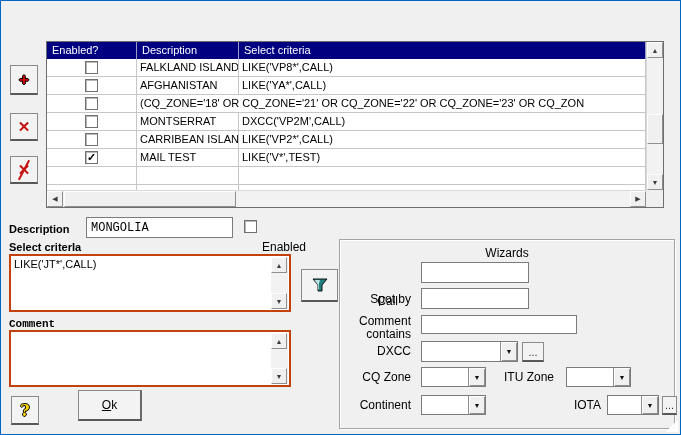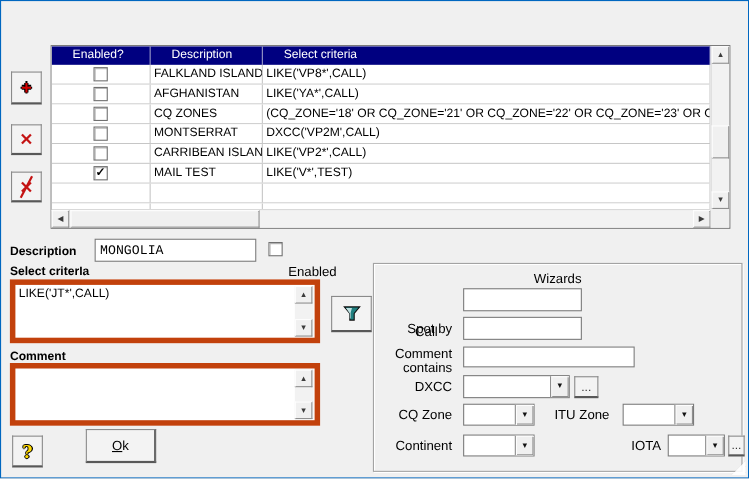--- a/index.html
+++ b/index.html
@@ -15,21 +15,21 @@
   .title-text { position:absolute; left:32px; top:7px; font-size:12px; }
   .close-btn { position:absolute; right:0; top:0; width:45px; height:28px;
                display:flex; align-items:center; justify-content:center;
                font-size:15px; color:#000; cursor:default; }
 
   
   .grid { position:absolute; left:45px; top:40px; width:618px; height:167px;
           border:1px solid #6e6e6e; background:#fff; }
   .grid-client { position:absolute; left:0; top:0; width:599px; height:148px; overflow:hidden; background:#fff; }
   .grid-header { display:flex; height:17px; background:#000080; }
-  .hcell { color:#fff; line-height:17px; padding-left:19px; border-right:1px solid #9c9cc8; overflow:hidden; white-space:nowrap; }
+  .hcell { color:#fff; line-height:17px; padding-left:5px; border-right:1px solid #9c9cc8; overflow:hidden; white-space:nowrap; }
   .c1 { width:90px; } .c2 { width:102px; } .c3 { flex:1; }
   .grid-row { display:flex; height:18px; background:#fff; border-bottom:1px solid #c6c6c6; }
   .cell { border-right:1px solid #c6c6c6; line-height:17px; padding-left:3px;
           overflow:hidden; white-space:nowrap; }
   .cell.c1 { display:flex; align-items:center; justify-content:center; padding-left:0; }
 
   .chk { width:13px; height:13px; background:#fff; border:1px solid #707070;
          box-shadow: inset 1px 1px 0 #b8b8b8; position:relative;
          display:flex; align-items:center; justify-content:center;
          font-size:11px; font-weight:bold; line-height:11px; }
@@ -55,21 +55,21 @@
                 text-shadow:-1px 0 #000, 1px 0 #000, 0 -1px #000, 0 1px #000; }
   .x-glyph { color:#c41313; font-size:15px; font-weight:bold; }
   .strike { position:absolute; width:22px; height:2px; background:#c41313; transform:rotate(-62deg); }
 
   
   .lbl-b { position:absolute; font-weight:bold; font-size:11px; }
   .lbl { position:absolute; font-size:12px;margin-top:20px; }
   .tb { position:absolute; background:#fff; border:1px solid #7b7b7b; }
   input.tb { padding-left:4px; font-family:"Liberation Mono","DejaVu Sans Mono",monospace;
              font-size:12px; outline:none; }
-  .memo { position:absolute; background:#fff; border:5px solid #c2410c; }
+  .memo { position:absolute; background:#fff; border:2px solid #c2410c; }
   .memo-text { position:absolute; left:3px; top:2px; right:20px; font-size:11px; white-space:pre-wrap; }
   .memo-scroll { position:absolute; top:1px; bottom:1px; right:1px; width:17px; background:#f2f2f2; }
   .memo-scroll .sb-btn { left:0; }
 
   .checkbox { position:absolute; }
 
   .filter-btn { position:absolute; left:300px; top:268px; width:37px; height:33px;
                 background:#f3f3f3; border:1px solid #8a8a8a; border-bottom:2px solid #585858;
                 display:flex; align-items:center; justify-content:center; }
 
@@ -142,21 +142,20 @@
         <div class="cell c1">
             <span class="chk"></span>
           </div>
         <div class="cell c2">AFGHANISTAN</div>
         <div class="cell c3">LIKE('YA*',CALL)</div>
       </div>
       <div class="grid-row">
         <div class="cell c1">
             <span class="chk"></span>
           </div>
-        <div class="cell c2">CQ ZONES</div>
         <div class="cell c3">(CQ_ZONE='18' OR CQ_ZONE='21' OR CQ_ZONE='22' OR CQ_ZONE='23' OR CQ_ZON</div>
       </div>
       <div class="grid-row">
         <div class="cell c1">
             <span class="chk"></span>
           </div>
         <div class="cell c2">MONTSERRAT</div>
         <div class="cell c3">DXCC('VP2M',CALL)</div>
       </div>
       <div class="grid-row">
@@ -213,21 +212,21 @@
     </div>
   </div>
 
   <div class="filter-btn">
     <svg width="18" height="18" viewBox="0 0 18 18">
       <polygon points="2,3 16,3 11,9 11,15 7,15 7,9" fill="#1f8080" stroke="#101010" stroke-width="1"></polygon>
       <polygon points="3.5,4 9,4 7.8,8 7.8,13.5 7,13.5 7,9" fill="#bfe0e0"></polygon>
     </svg>
   </div>
 
-  <div class="lbl-b" style="left:8px; top:317px;">Comment</div>
+  <div class="lbl-b" style="left:8px; top:317px;font-family:Liberation Mono, monospace;">Comment</div>
   <div class="memo" style="left:8px; top:329px; width:282px; height:57px;">
     <div class="memo-text"></div>
     <div class="memo-scroll">
       <div class="sb-btn" style="top:0;">▲</div>
       <div class="sb-btn" style="bottom:0;">▼</div>
     </div>
   </div>
 
   <div class="help-btn">
     <span class="help-glyph">?</span>

